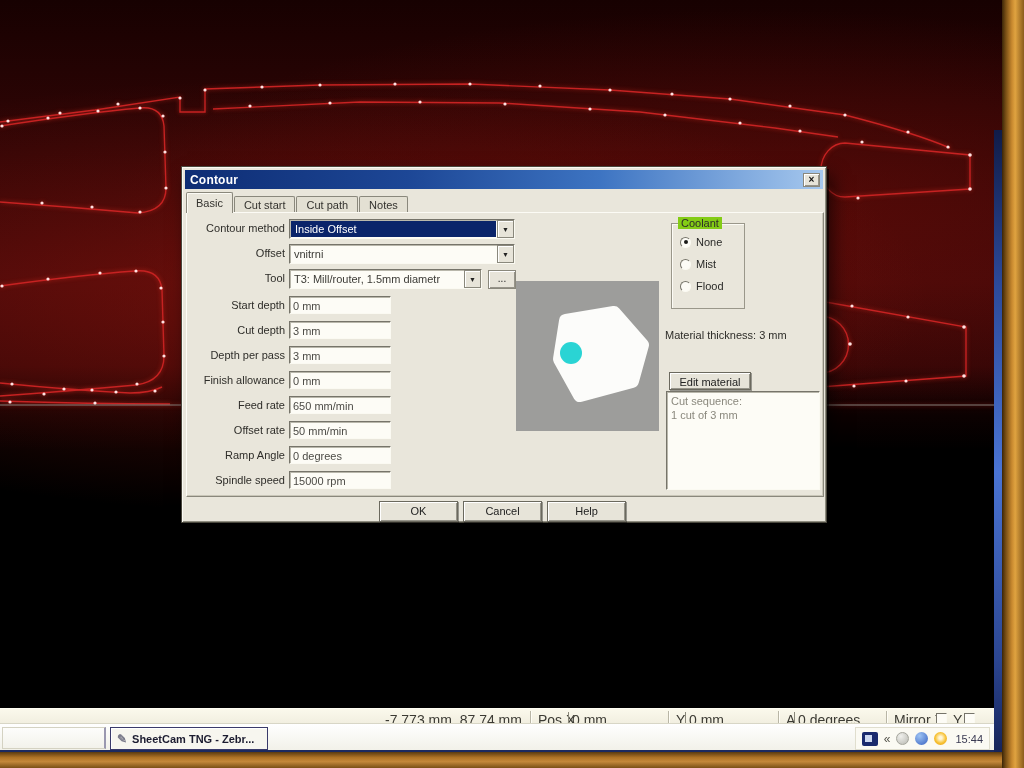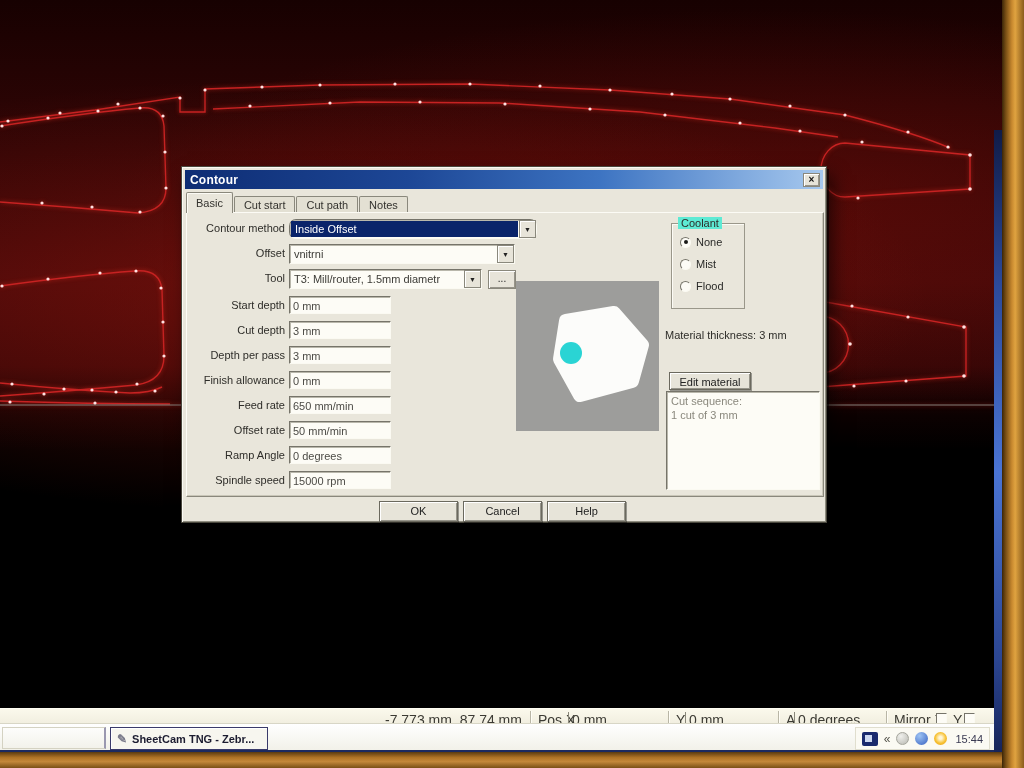--- a/index.html
+++ b/index.html
@@ -61,21 +61,21 @@
   .combo .carrow { width:17px; align-self:stretch; background:#e7e4d9; border:1px solid #8a887c;
     box-shadow:inset 1px 1px 0 #fff; font-size:7px; color:#222; display:flex; align-items:center; justify-content:center; }
   .browse { position:absolute; left:295px; top:1px; width:28px; height:19px; background:#e7e4d9;
     border:1px solid #8a887c; box-shadow:inset 1px 1px 0 #fff, inset -1px -1px 0 #97948a;
     font-size:10px; text-align:center; line-height:16px; color:#222; }
 
   .preview { position:absolute; left:329px; top:68px; width:143px; height:150px; background:#9d9d9b; }
 
   .groupbox { position:absolute; left:484px; top:10px; width:74px; height:86px;
     border:1px solid #9a978a; box-shadow:1px 1px 0 #fcfbf5 inset; }
-  .groupbox .legend { position:absolute; top:-7px; left:6px; background:#5eead4; padding:0 3px; color:#2e2d29; }
+  .groupbox .legend { position:absolute; top:-7px; left:6px; background:#84cc16; padding:0 3px; color:#2e2d29; }
   .radio-row { position:absolute; left:8px; display:flex; align-items:center; gap:5px; }
   .rdot { width:11px; height:11px; border-radius:50%; background:#fdfcf6;
     border:1px solid; border-color:#76746a #fbfaf2 #fbfaf2 #76746a; position:relative; }
   .rdot.on::after { content:""; position:absolute; left:2.5px; top:2.5px; width:4px; height:4px;
     border-radius:50%; background:#1a1a18; }
 
   .mat-label { position:absolute; left:478px; top:116px; color:#2e2d29; }
   .btn { background:#e7e4d9; border:1px solid #6b695e;
     box-shadow:inset 1px 1px 0 #fff, inset -1px -1px 0 #96948a, 1px 1px 0 rgba(0,0,0,.35);
     font-size:11px; color:#222; text-align:center; font-family:"Liberation Sans",sans-serif; }
@@ -216,21 +216,21 @@
     <div class="tab active">Basic</div>
     <div class="tab">Cut start</div>
     <div class="tab">Cut path</div>
     <div class="tab">Notes</div>
   </div>
 
   <div class="panel">
 
     <div class="frow" style="left:6px; top:6px; width:330px;">
       <label>Contour method</label>
-      <div class="combo sel" style="width:248px;border-radius:7px;">
+      <div class="combo sel" style="width:226px;">
         <span class="cval">Inside Offset</span>
         <span class="carrow">▼</span>
       </div>
     </div>
 
     <div class="frow" style="left:6px; top:31px; width:330px;">
       <label>Offset</label>
       <div class="combo" style="width:226px;">
         <span class="cval">vnitrni</span>
         <span class="carrow">▼</span>

